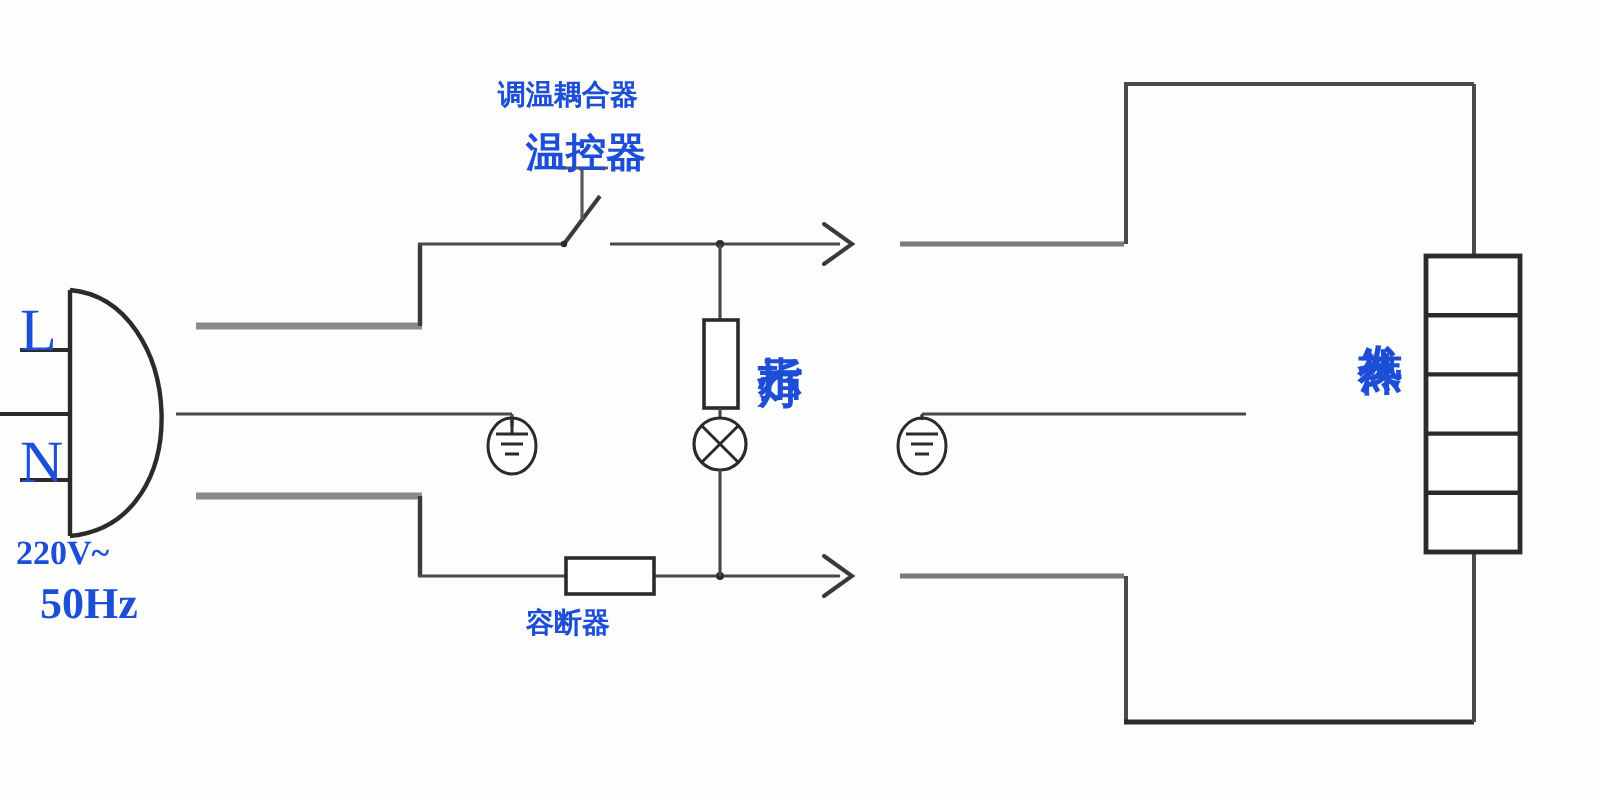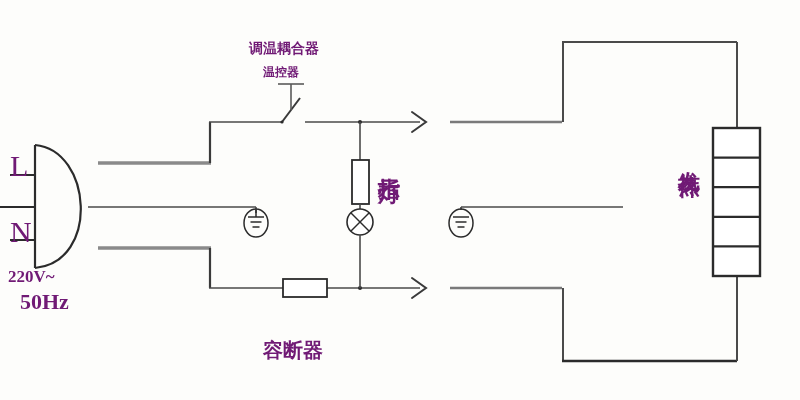--- a/index.html
+++ b/index.html
@@ -17,21 +17,21 @@
     background: #fdfdfb;
     overflow: hidden;
   }
   #diagram-svg {
     position: absolute;
     left: 0;
     top: 0;
   }
   .label {
     position: absolute;
-    color: #701a75;
+    color: #1d4ed8;
     white-space: pre;
     line-height: 1.05;
   }
   .cn {
     font-family: "DejaVu Sans", "Liberation Sans", sans-serif;
     font-weight: 700;
   }
   .lat {
     font-family: "Liberation Serif", "DejaVu Serif", serif;
   }
@@ -163,21 +163,21 @@
   <div class="label lat" style="left:10px; top:150px; font-size:30px;">L</div>
 
   <div class="label lat" style="left:10px; top:216px; font-size:30px;">N</div>
 
   <div class="label lat" style="left:8px; top:268px; font-size:17px; font-weight:700;">220V~</div>
 
   <div class="label lat" style="left:20px; top:290px; font-size:22px; font-weight:700;">50Hz</div>
 
   <div class="label cn" style="left:249px; top:41px; font-size:14px;">调温耦合器</div>
 
-  <div class="label cn" style="left:263px; top:66px; font-size:12px;">温控器</div>
+  <div class="label cn" style="left:263px; top:66px; font-size:20px;">温控器</div>
 
   <div class="label cn vertical-text" style="left:378px; top:160px; font-size:22px;">指示灯</div>
 
-  <div class="label cn" style="left:263px; top:305px; font-size:20px;margin-top:35px;">容断器</div>
+  <div class="label cn" style="left:263px; top:305px; font-size:14px;">容断器</div>
 
   <div class="label cn vertical-text" style="left:678px; top:155px; font-size:22px;">发热件</div>
 
 </div>
 
 </body></html>

